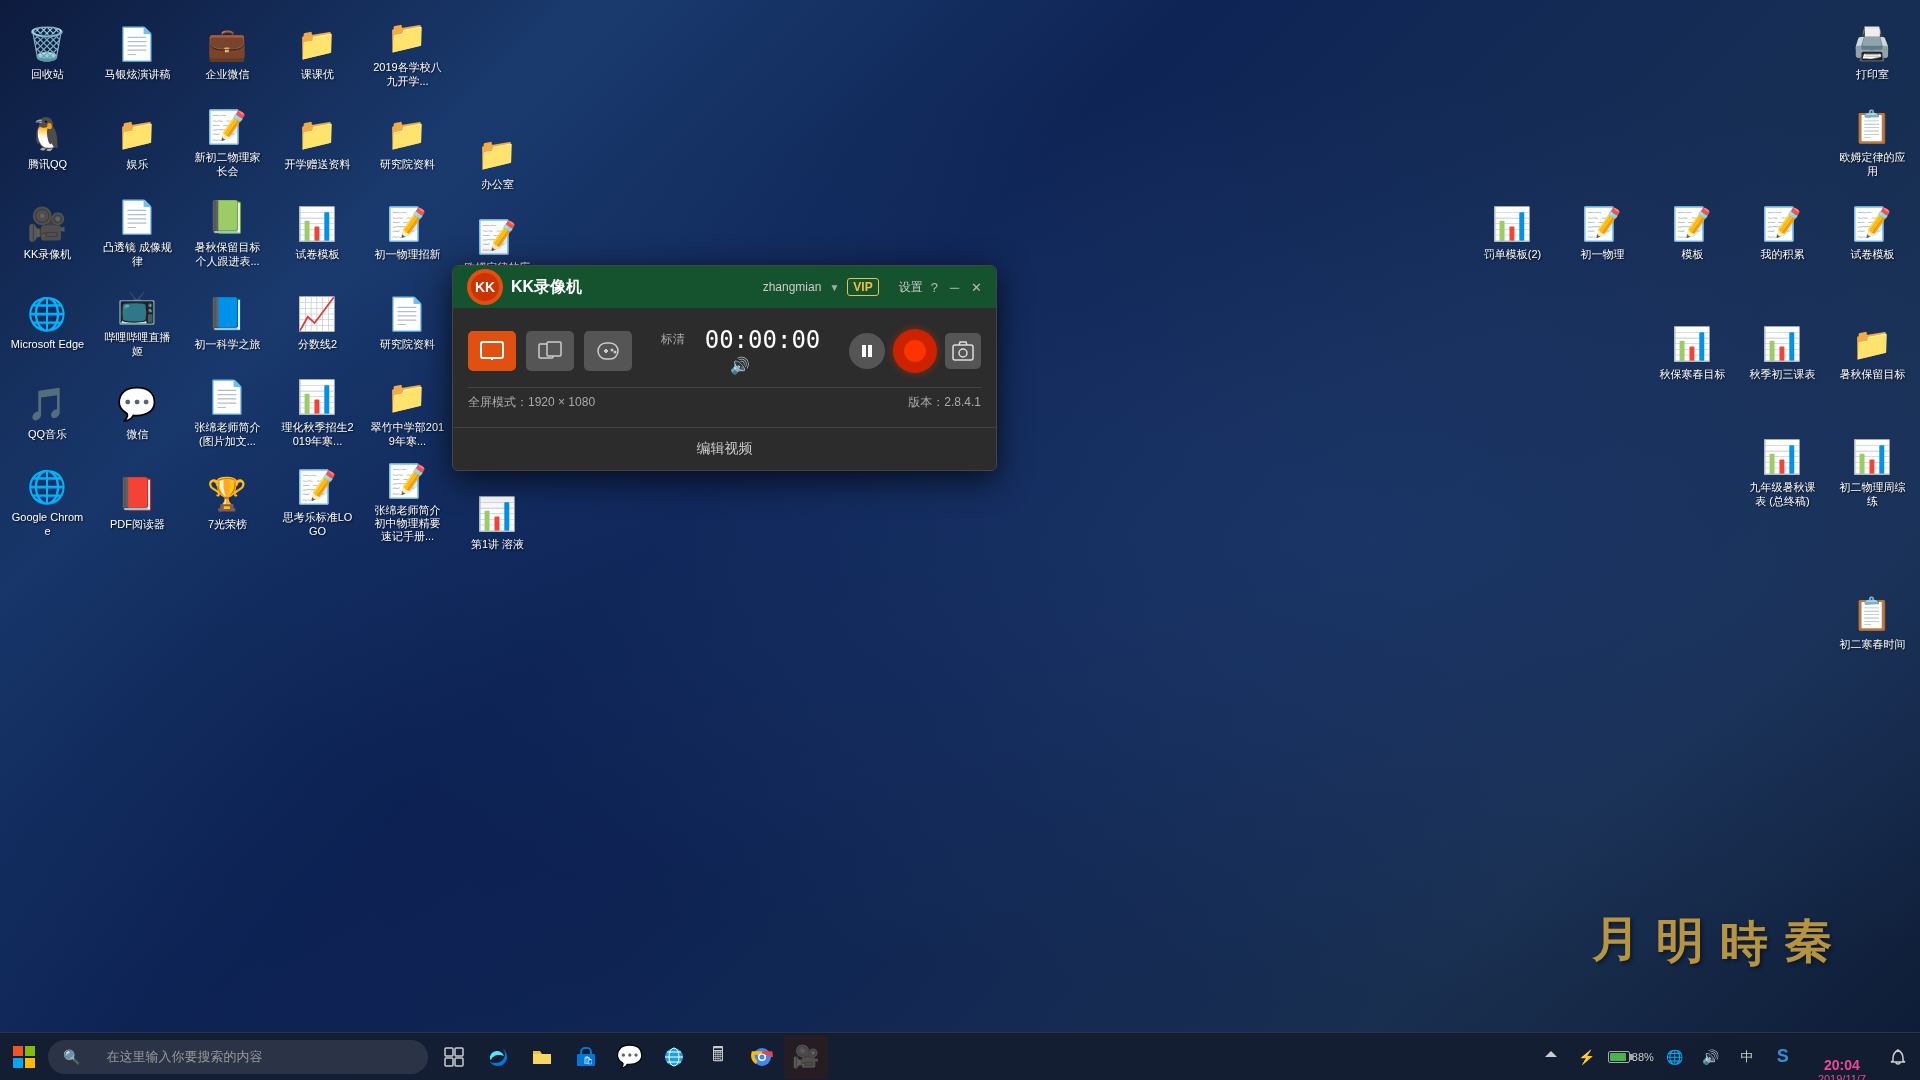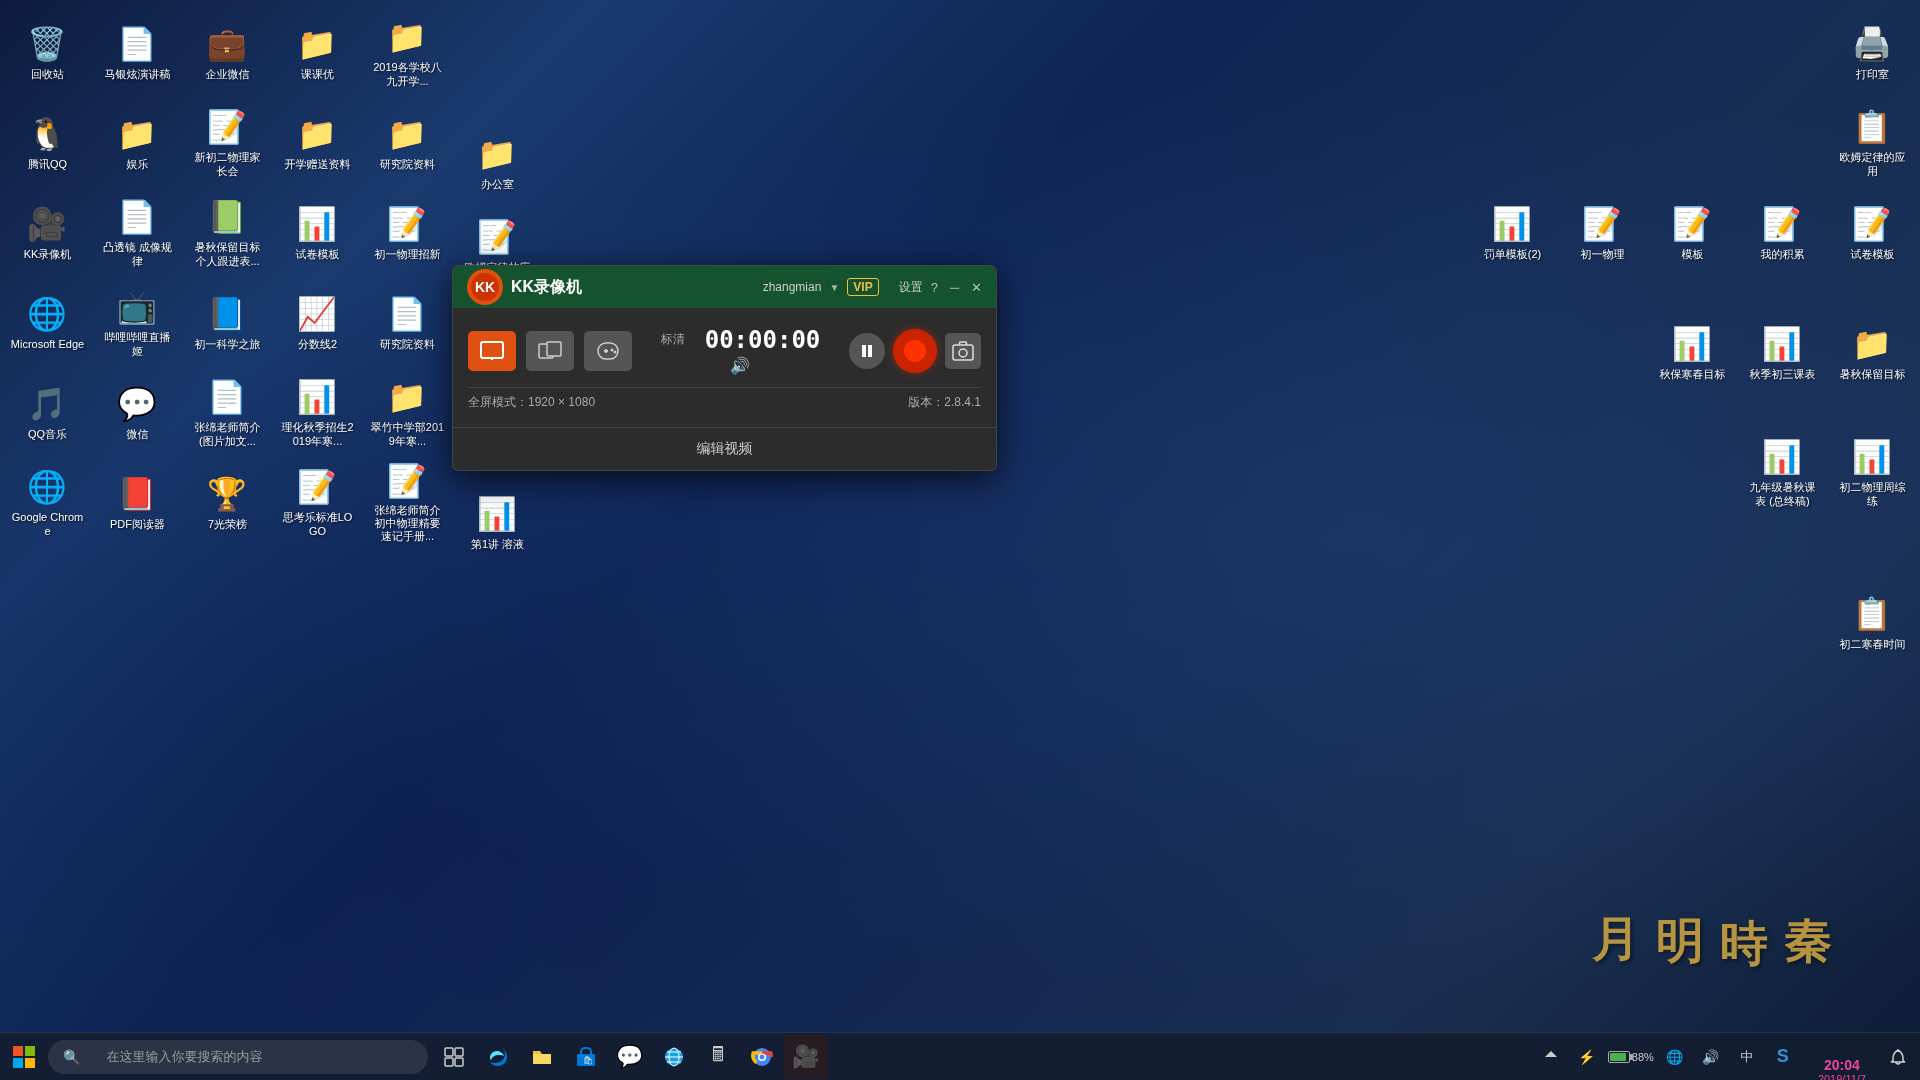--- a/index.html
+++ b/index.html
@@ -207,21 +207,21 @@
     .kk-quality-label {
       color: #aaa;
       font-size: 12px;
       margin-bottom: 2px;
     }
 
     .kk-timer {
       color: white;
       font-size: 24px;
       font-family: monospace;
-      font-weight: bold;
+      font-weight: normal;
     }
 
     .kk-volume-icon {
       color: #aaa;
       font-size: 16px;
     }
 
     .kk-action-btns {
       display: flex;
       gap: 8px;

